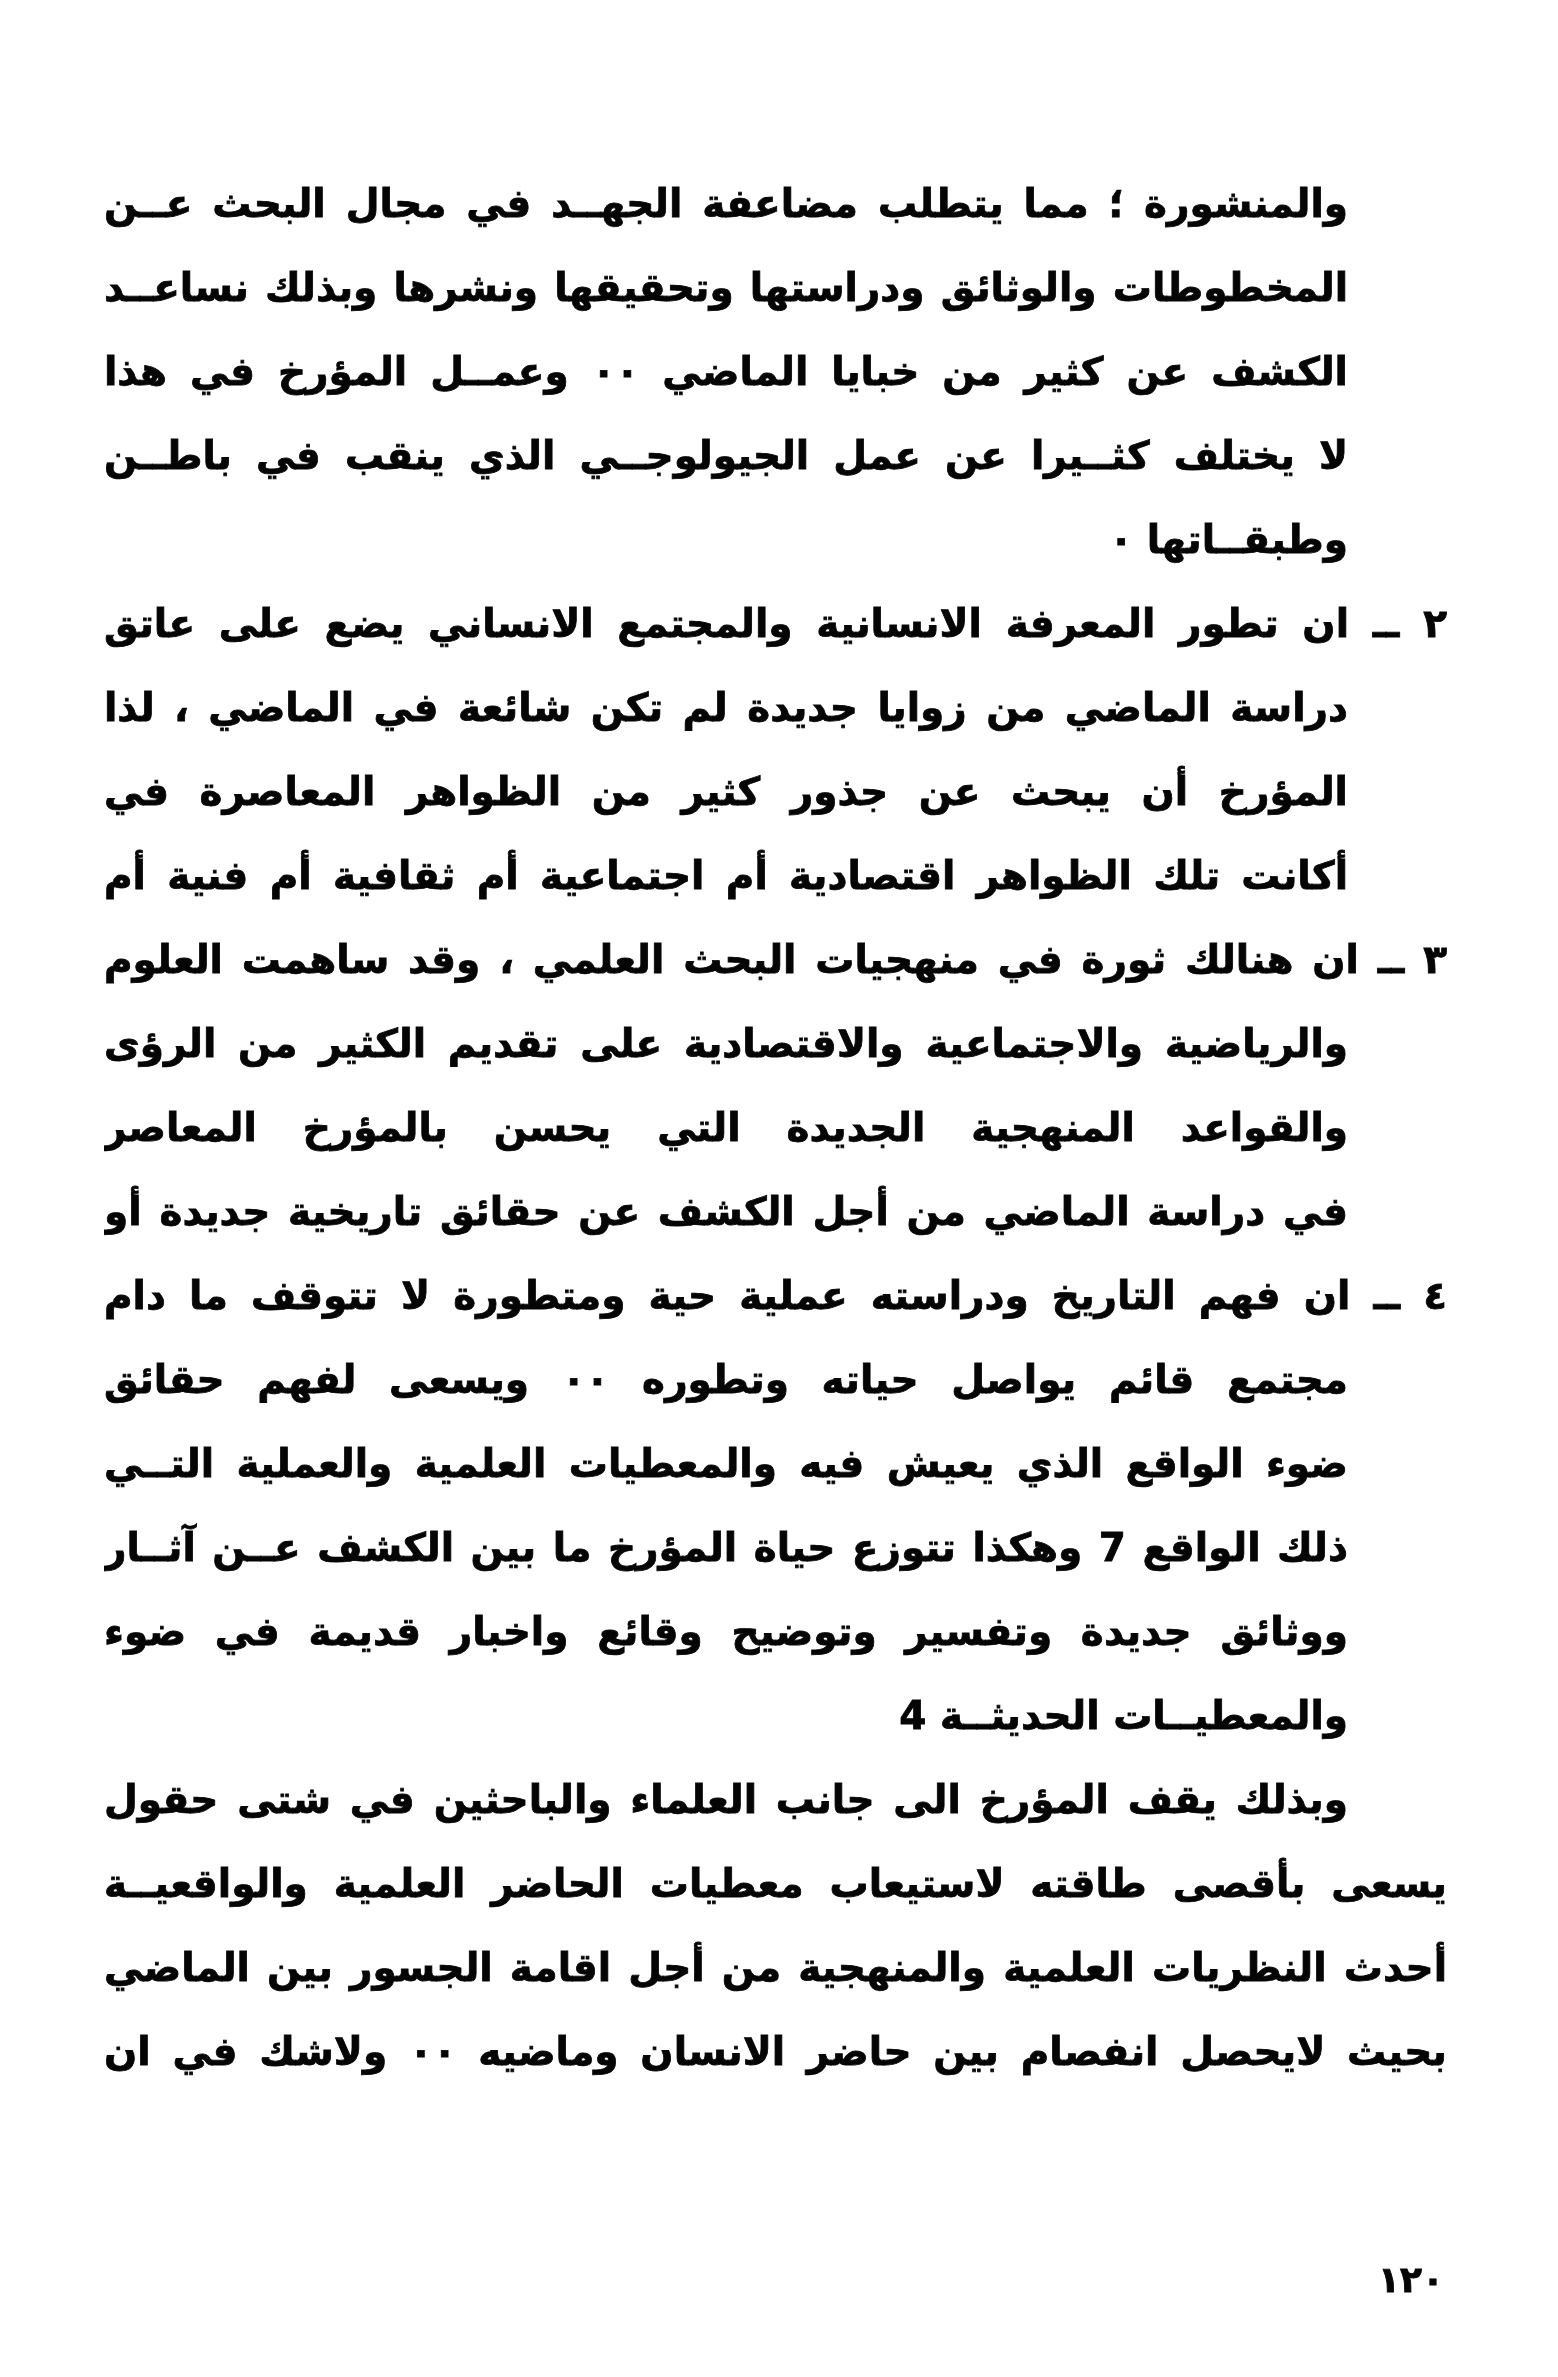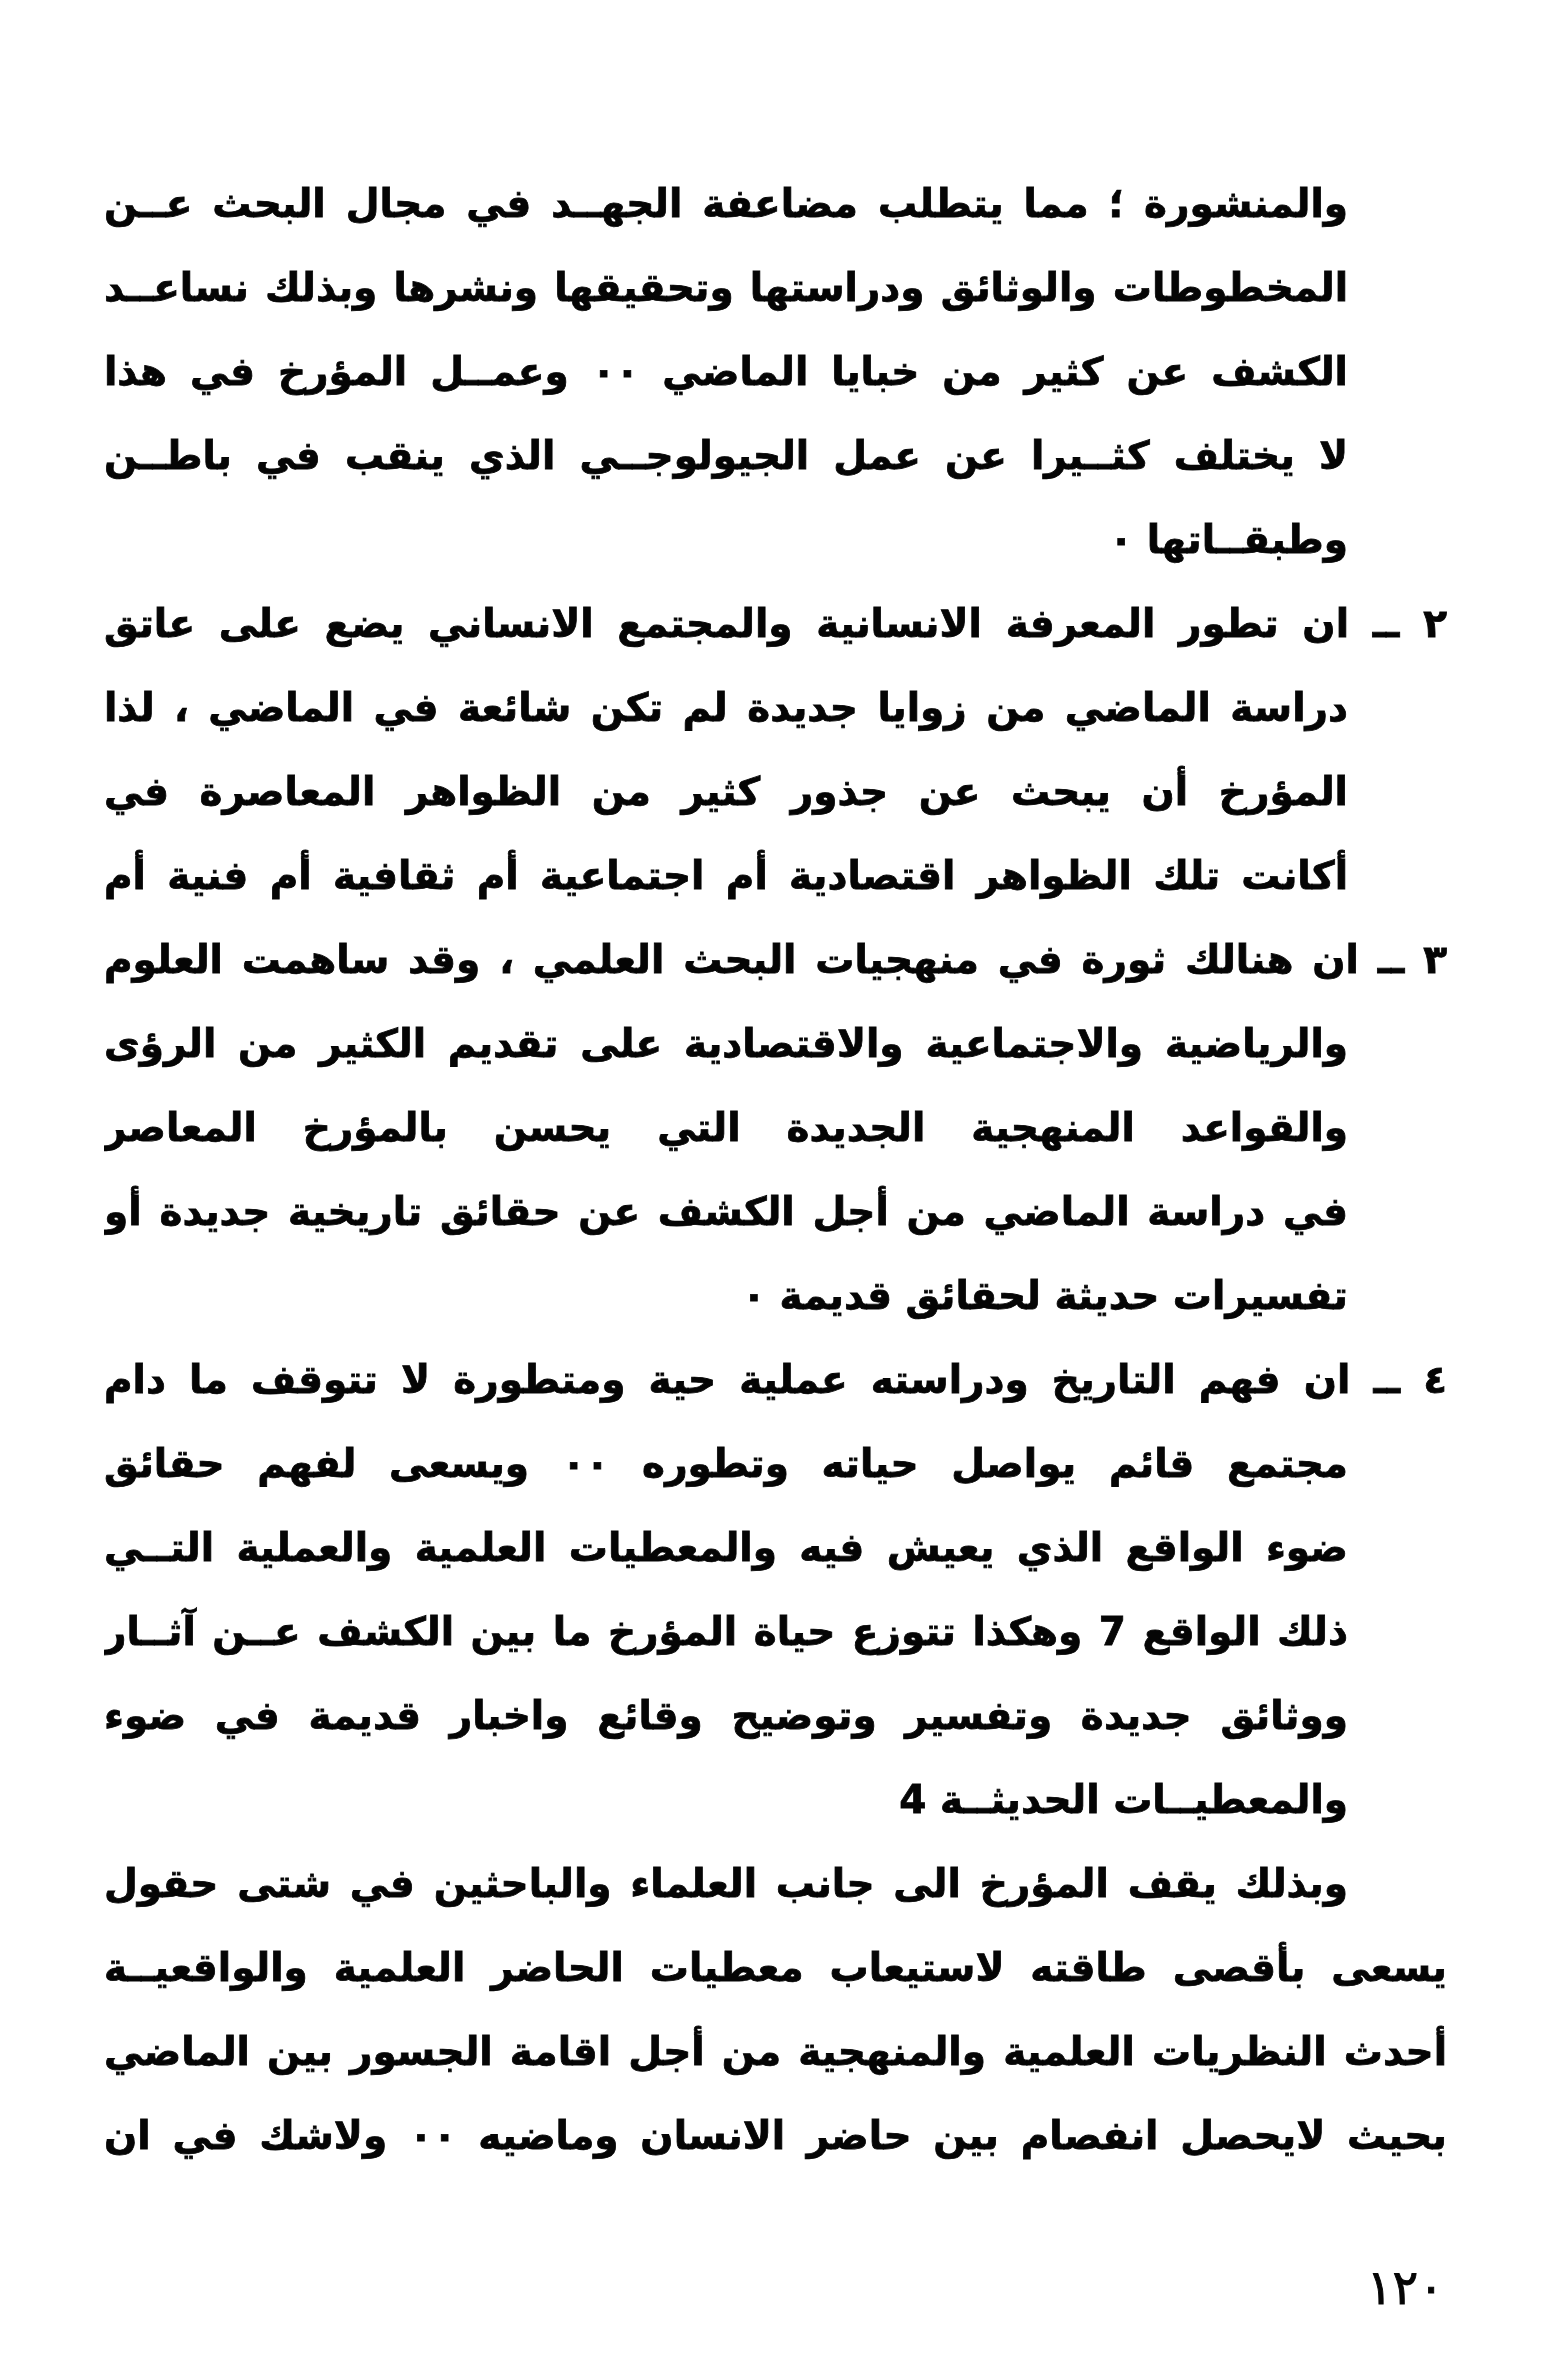--- a/index.html
+++ b/index.html
@@ -38,22 +38,22 @@
     text-align: justify;
     text-align-last: justify;
   }
   .line.indent {
     margin-right: 99px;
   }
   .page-number {
     position: absolute;
     top: 2259px;
     right: 114px;
-    font-size: 48px;
-    font-weight: normal;
+    font-size: 36px;
+    font-weight: bold;
     -webkit-text-stroke: 0.9px #050505;
     direction: rtl;
   }
 </style>
 </head>
 <body>
 
 <div class="page">
   <main class="text-block">
       <div class="line indent just">والمنشورة ؛ مما يتطلب مضاعفة الجهــد في مجال البحث عــن هــذه</div>
@@ -62,21 +62,20 @@
       <div class="line indent just">لا يختلف كثــيرا عن عمل الجيولوجــي الذي ينقب في باطــن الارض</div>
       <div class="line indent">وطبقــاتها ٠</div>
       <div class="line just">٢ ــ ان تطور المعرفة الانسانية والمجتمع الانساني يضع على عاتق المؤرخ مهمة</div>
       <div class="line indent just">دراسة الماضي من زوايا جديدة لم تكن شائعة في الماضي ، لذا يجب على</div>
       <div class="line indent just">المؤرخ أن يبحث عن جذور كثير من الظواهر المعاصرة في الماضي ســواء</div>
       <div class="line indent just">أكانت تلك الظواهر اقتصادية أم اجتماعية أم ثقافية أم فنية أم غير ذلــك</div>
       <div class="line just">٣ ــ ان هنالك ثورة في منهجيات البحث العلمي ، وقد ساهمت العلوم الطبيعية</div>
       <div class="line indent just">والرياضية والاجتماعية والاقتصادية على تقديم الكثير من الرؤى المعرفية</div>
       <div class="line indent just">والقواعد المنهجية الجديدة التي يحسن بالمؤرخ المعاصر الاستفادة منها</div>
       <div class="line indent just">في دراسة الماضي من أجل الكشف عن حقائق تاريخية جديدة أو تقديــم</div>
-      <div class="line indent">تفسيرات حديثة لحقائق قديمة ٠</div>
       <div class="line just">٤ ــ ان فهم التاريخ ودراسته عملية حية ومتطورة لا تتوقف ما دام هنــالك</div>
       <div class="line indent just">مجتمع قائم يواصل حياته وتطوره ٠٠ ويسعى لفهم حقائق الماضــي في</div>
       <div class="line indent just">ضوء الواقع الذي يعيش فيه والمعطيات العلمية والعملية التــي يفــرزها</div>
       <div class="line indent just">ذلك الواقع 7 وهكذا تتوزع حياة المؤرخ ما بين الكشف عــن آثــار</div>
       <div class="line indent just">ووثائق جديدة وتفسير وتوضيح وقائع واخبار قديمة في ضوء العلــوم</div>
       <div class="line indent">والمعطيــات الحديثــة 4</div>
       <div class="line indent just">وبذلك يقف المؤرخ الى جانب العلماء والباحثين في شتى حقول المعرفة،</div>
       <div class="line just">يسعى بأقصى طاقته لاستيعاب معطيات الحاضر العلمية والواقعيــة ويــوظف</div>
       <div class="line just">أحدث النظريات العلمية والمنهجية من أجل اقامة الجسور بين الماضي والحاضر</div>
       <div class="line just">بحيث لايحصل انفصام بين حاضر الانسان وماضيه ٠٠ ولاشك في ان تحقيق</div>

